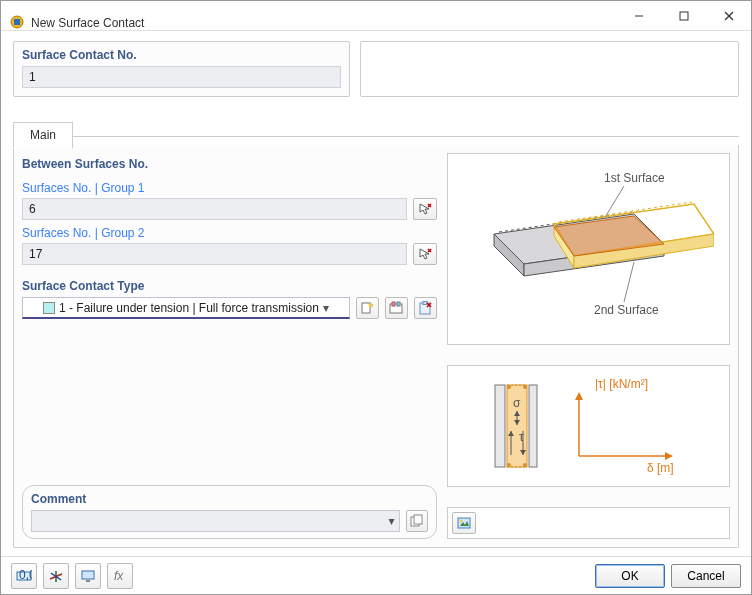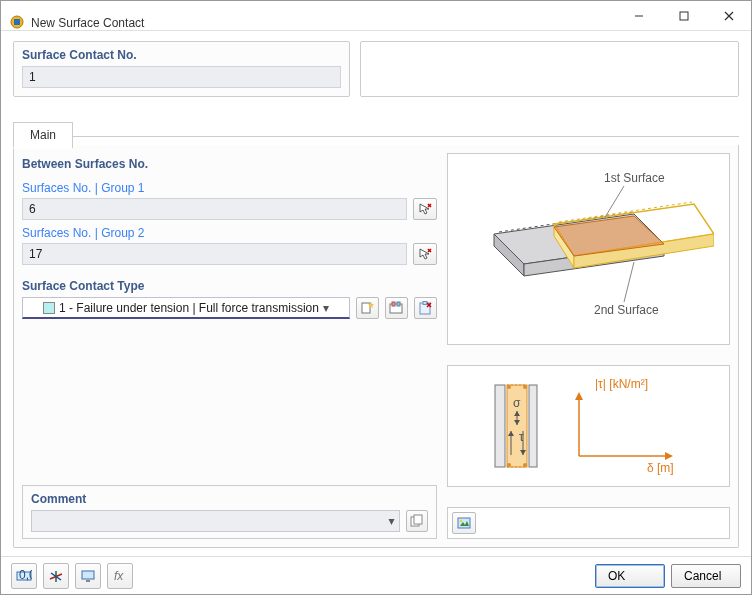--- a/index.html
+++ b/index.html
@@ -24,29 +24,29 @@
   .fieldlabel { color: #3b82f6; margin: 6px 0 3px 0; }
   .heading { color: #3d5a8a; font-weight: 600; margin: 4px 0 4px 0; }
   .row { display: flex; gap: 6px; align-items: center; }
   .row .txtinput { flex: 1; }
   .iconbtn { width: 24px; height: 22px; border: 1px solid #bbb; background: linear-gradient(#fdfdfd,#eee); display: flex; align-items: center; justify-content: center; border-radius: 2px; }
   .combo { flex: 1; height: 22px; border: 1px solid #c0c0d0; background: #fff; display: flex; align-items: center; padding: 0 20px; gap: 4px; border-bottom: 2px solid #4a4a8a; }
   .combo .swatch { width: 12px; height: 12px; background: #b8f0f0; border: 1px solid #888; }
   .combo .combotxt { flex: 1; color: #222; white-space: nowrap; overflow: hidden; text-overflow: ellipsis; }
   .combo .chev { color: #555; }
   .spacer { flex: 1; }
-  .commentbox { border: 1px solid #ccc; border-radius: 0; padding: 6px 8px; background: #fcfcfd; }
+  .commentbox { border: 1px solid #ccc; border-radius: 12px; padding: 6px 8px; background: #fcfcfd; }
   .combo2 { width: 100%; height: 22px; border: 1px solid #c8cad0; background: #eceef2; display: flex; align-items: center; justify-content: flex-end; padding-right: 4px; }
   .commentrow { display: flex; gap: 6px; align-items: center; }
   .preview-panel { flex: 1; border: 1px solid #ccc; background: #fff; display: flex; align-items: center; justify-content: center; padding: 10px; }
   .graph-panel { flex: 1; border: 1px solid #ccc; background: #fff; display: flex; align-items: center; justify-content: center; gap: 20px; padding: 10px; }
   .pick-panel { border: 1px solid #ccc; background: #fff; padding: 4px; display: flex; }
   .footer { height: 40px; border-top: 1px solid #ddd; display: flex; align-items: center; padding: 0 10px; gap: 6px; }
   .footbtn { width: 26px; height: 26px; border: 1px solid #bbb; background: linear-gradient(#fdfdfd,#eee); display: flex; align-items: center; justify-content: center; border-radius: 2px; }
-  .mainbtn { min-width: 70px; height: 24px; border: 1px solid #888; background: linear-gradient(#fdfdfd,#eaeaea); display: flex; align-items: center; padding: 0 12px; border-radius: 2px; }
+  .mainbtn { min-width: 70px; height: 24px; border: 1px solid #888; background: linear-gradient(#fdfdfd,#eaeaea); display: flex; align-items: center; justify-content: center; padding: 0 12px; border-radius: 2px; }
   .mainbtn.primary { border: 1px solid #3a6fb0; box-shadow: inset 0 0 0 1px #9cc1ea; }
   svg { display: block; }
 </style>
 </head>
 <body>
 
 <div class="window">
 
   <div class="titlebar">
     <span class="icon16">

